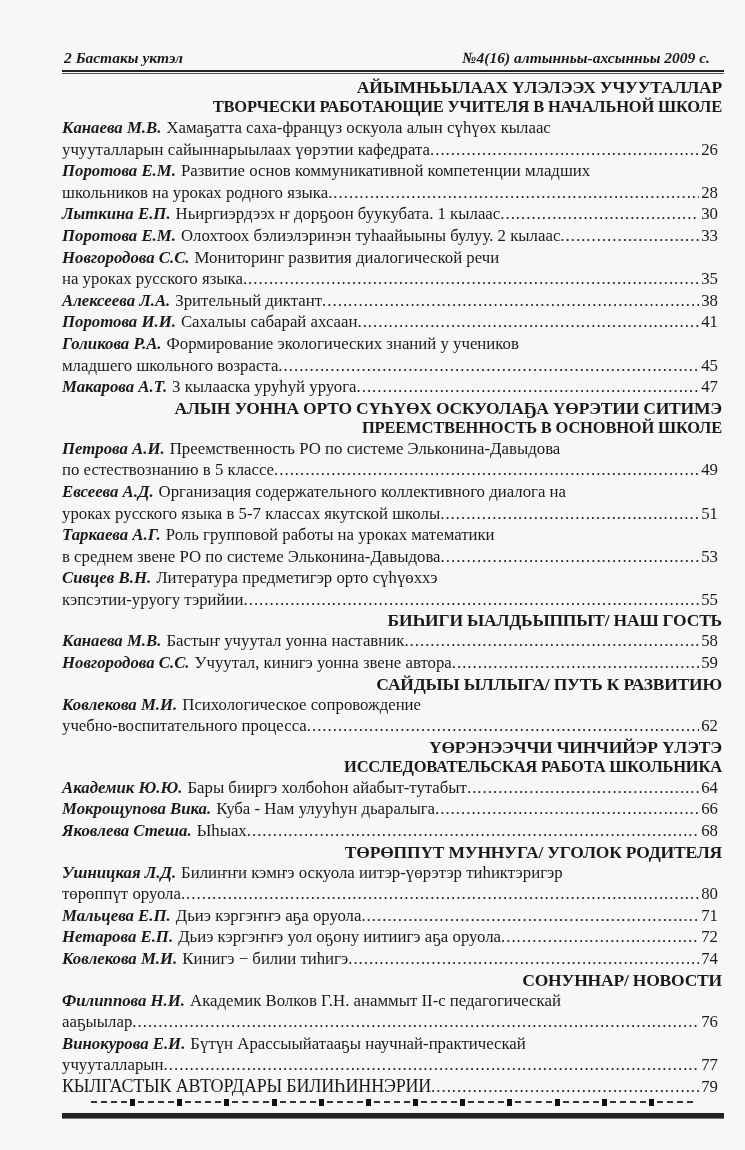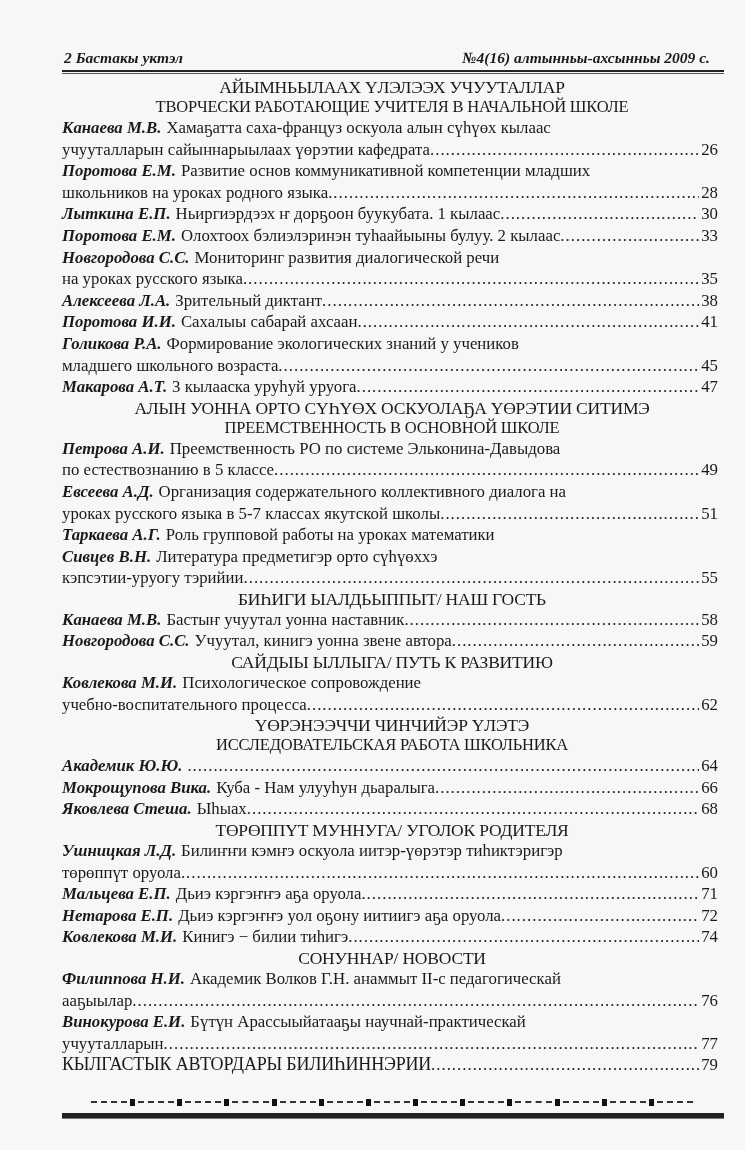--- a/index.html
+++ b/index.html
@@ -15,21 +15,21 @@
     display: flex; justify-content: space-between; align-items: center;
     font-style: italic; font-weight: bold; font-size: 15.5px;
     padding: 0 14px 0 0; height: 20px; line-height: 20px;
   }
   .running-head .left { padding-left: 2px; }
   .head-rule { height: 2px; background: #222; margin-top: 2px; }
   .head-rule2 { height: 1px; background: #555; margin-top: 1px; }
 
   .toc { margin-top: 3px; }
   .sec-title {
-    text-align: center; font-weight: normal; font-size: 17.5px; line-height: 20px;
+    text-align: right; font-weight: bold; font-size: 17.5px; line-height: 20px;
     letter-spacing: -0.2px; padding-right: 2px;
   }
   .sec-title.sub { font-size: 16.5px; }
   .entry { font-size: 16.8px; line-height: 21.6px; }
   .entry .line { display: flex; align-items: flex-start; white-space: nowrap; }
   .entry .author { font-style: italic; font-weight: bold; margin-right: 5px; }
   .entry .dots { flex: 1; overflow: hidden; letter-spacing: 1px; color: #222; }
   .entry .dots::after { content: "................................................................................................................................................................"; }
   .entry .page-num { padding-left: 2px; padding-right: 6px; }
   .final .text { font-weight: normal; font-size: 18px; letter-spacing: -0.2px; }
@@ -168,20 +168,25 @@
             <span class="title">уроках русского языка в 5-7 классах якутской школы</span>
             <span class="dots"></span>
             <span class="page-num">51</span>
           </div>
         </div>
         <div class="entry">
           <div class="line first-only">
             <span class="author">Таркаева А.Г.</span>
             <span class="title">Роль групповой работы на уроках математики</span>
           </div>
+          <div class="line">
+            <span class="title">в среднем звене РО по системе Эльконина-Давыдова</span>
+            <span class="dots"></span>
+            <span class="page-num">53</span>
+          </div>
         </div>
         <div class="entry">
           <div class="line first-only">
             <span class="author">Сивцев В.Н.</span>
             <span class="title">Литература предметигэр орто сүһүөххэ</span>
           </div>
           <div class="line">
             <span class="title">кэпсэтии-уруогу тэрийии</span>
             <span class="dots"></span>
             <span class="page-num">55</span>
@@ -220,20 +225,21 @@
             <span class="page-num">62</span>
           </div>
         </div>
       </div>
       <div class="section">
         <div class="sec-title">ҮӨРЭНЭЭЧЧИ ЧИНЧИЙЭР ҮЛЭТЭ</div>
         <div class="sec-title sub">ИССЛЕДОВАТЕЛЬСКАЯ РАБОТА ШКОЛЬНИКА</div>
         <div class="entry">
           <div class="line">
             <span class="author">Академик Ю.Ю.</span>
+            <span class="title">Бары бииргэ холбоһон айабыт-тутабыт</span>
             <span class="dots"></span>
             <span class="page-num">64</span>
           </div>
         </div>
         <div class="entry">
           <div class="line">
             <span class="author">Мокрощупова Вика.</span>
             <span class="title"> Куба - Нам улууһун дьаралыга</span>
             <span class="dots"></span>
             <span class="page-num">66</span>
@@ -251,21 +257,21 @@
       <div class="section">
         <div class="sec-title">ТӨРӨППҮТ МУННУГА/ УГОЛОК РОДИТЕЛЯ</div>
         <div class="entry">
           <div class="line first-only">
             <span class="author">Ушницкая Л.Д.</span>
             <span class="title">Билиҥҥи кэмҥэ оскуола иитэр-үөрэтэр тиһиктэригэр</span>
           </div>
           <div class="line">
             <span class="title">төрөппүт оруола</span>
             <span class="dots"></span>
-            <span class="page-num">60</span>
+            <span class="page-num">80</span>
           </div>
         </div>
         <div class="entry">
           <div class="line">
             <span class="author">Мальцева Е.П.</span>
             <span class="title">Дьиэ кэргэҥҥэ аҕа оруола </span>
             <span class="dots"></span>
             <span class="page-num">71</span>
           </div>
         </div>

